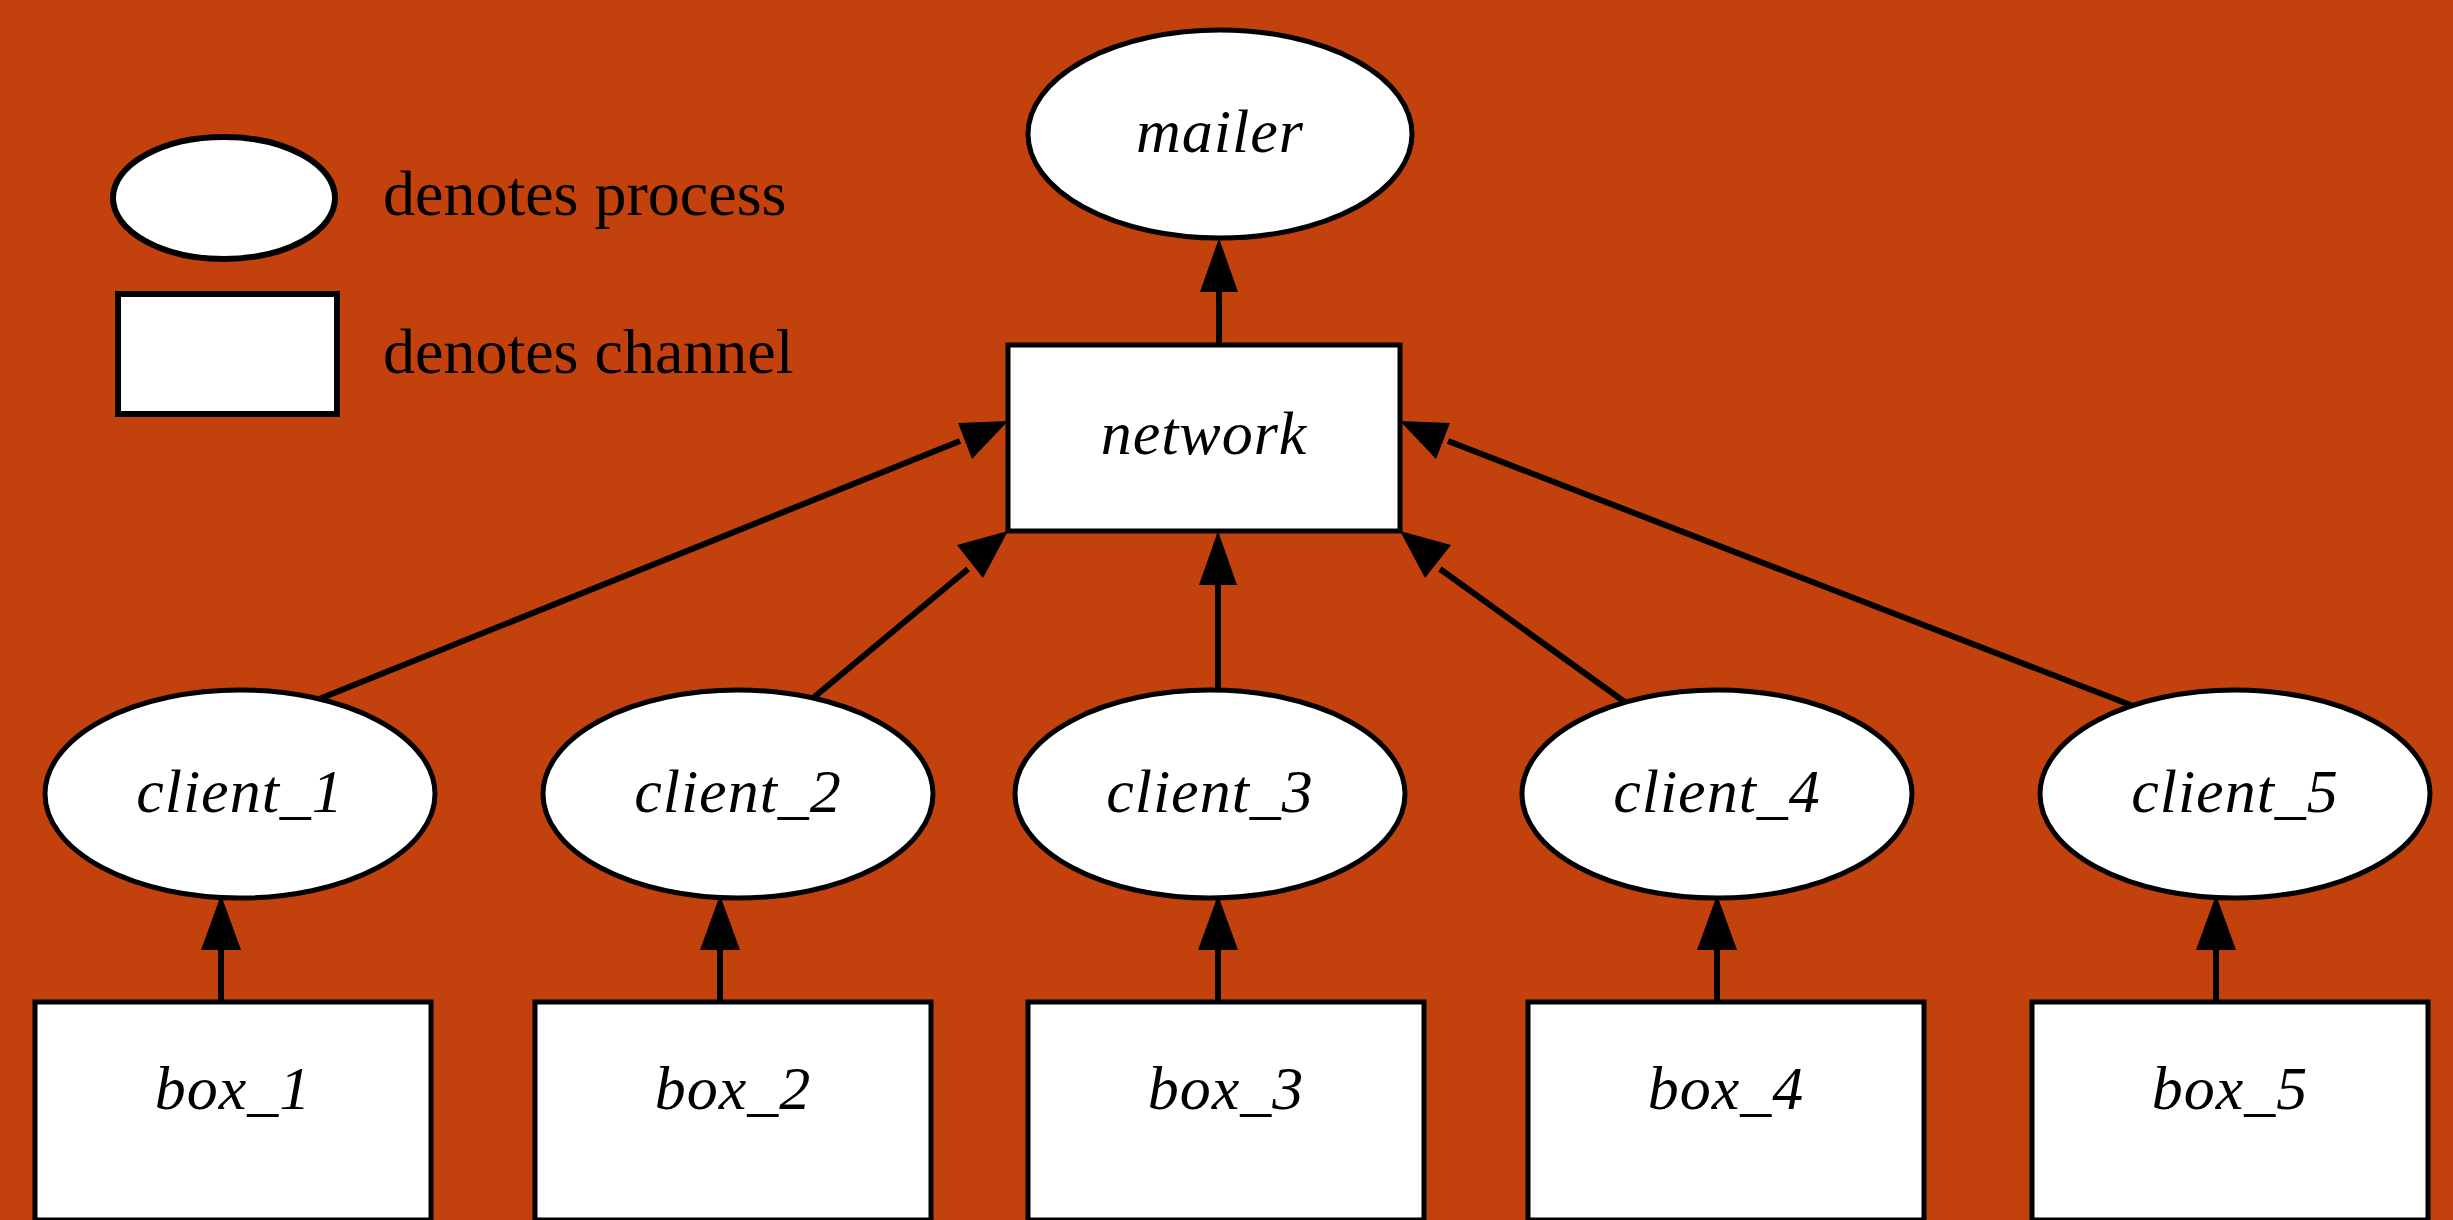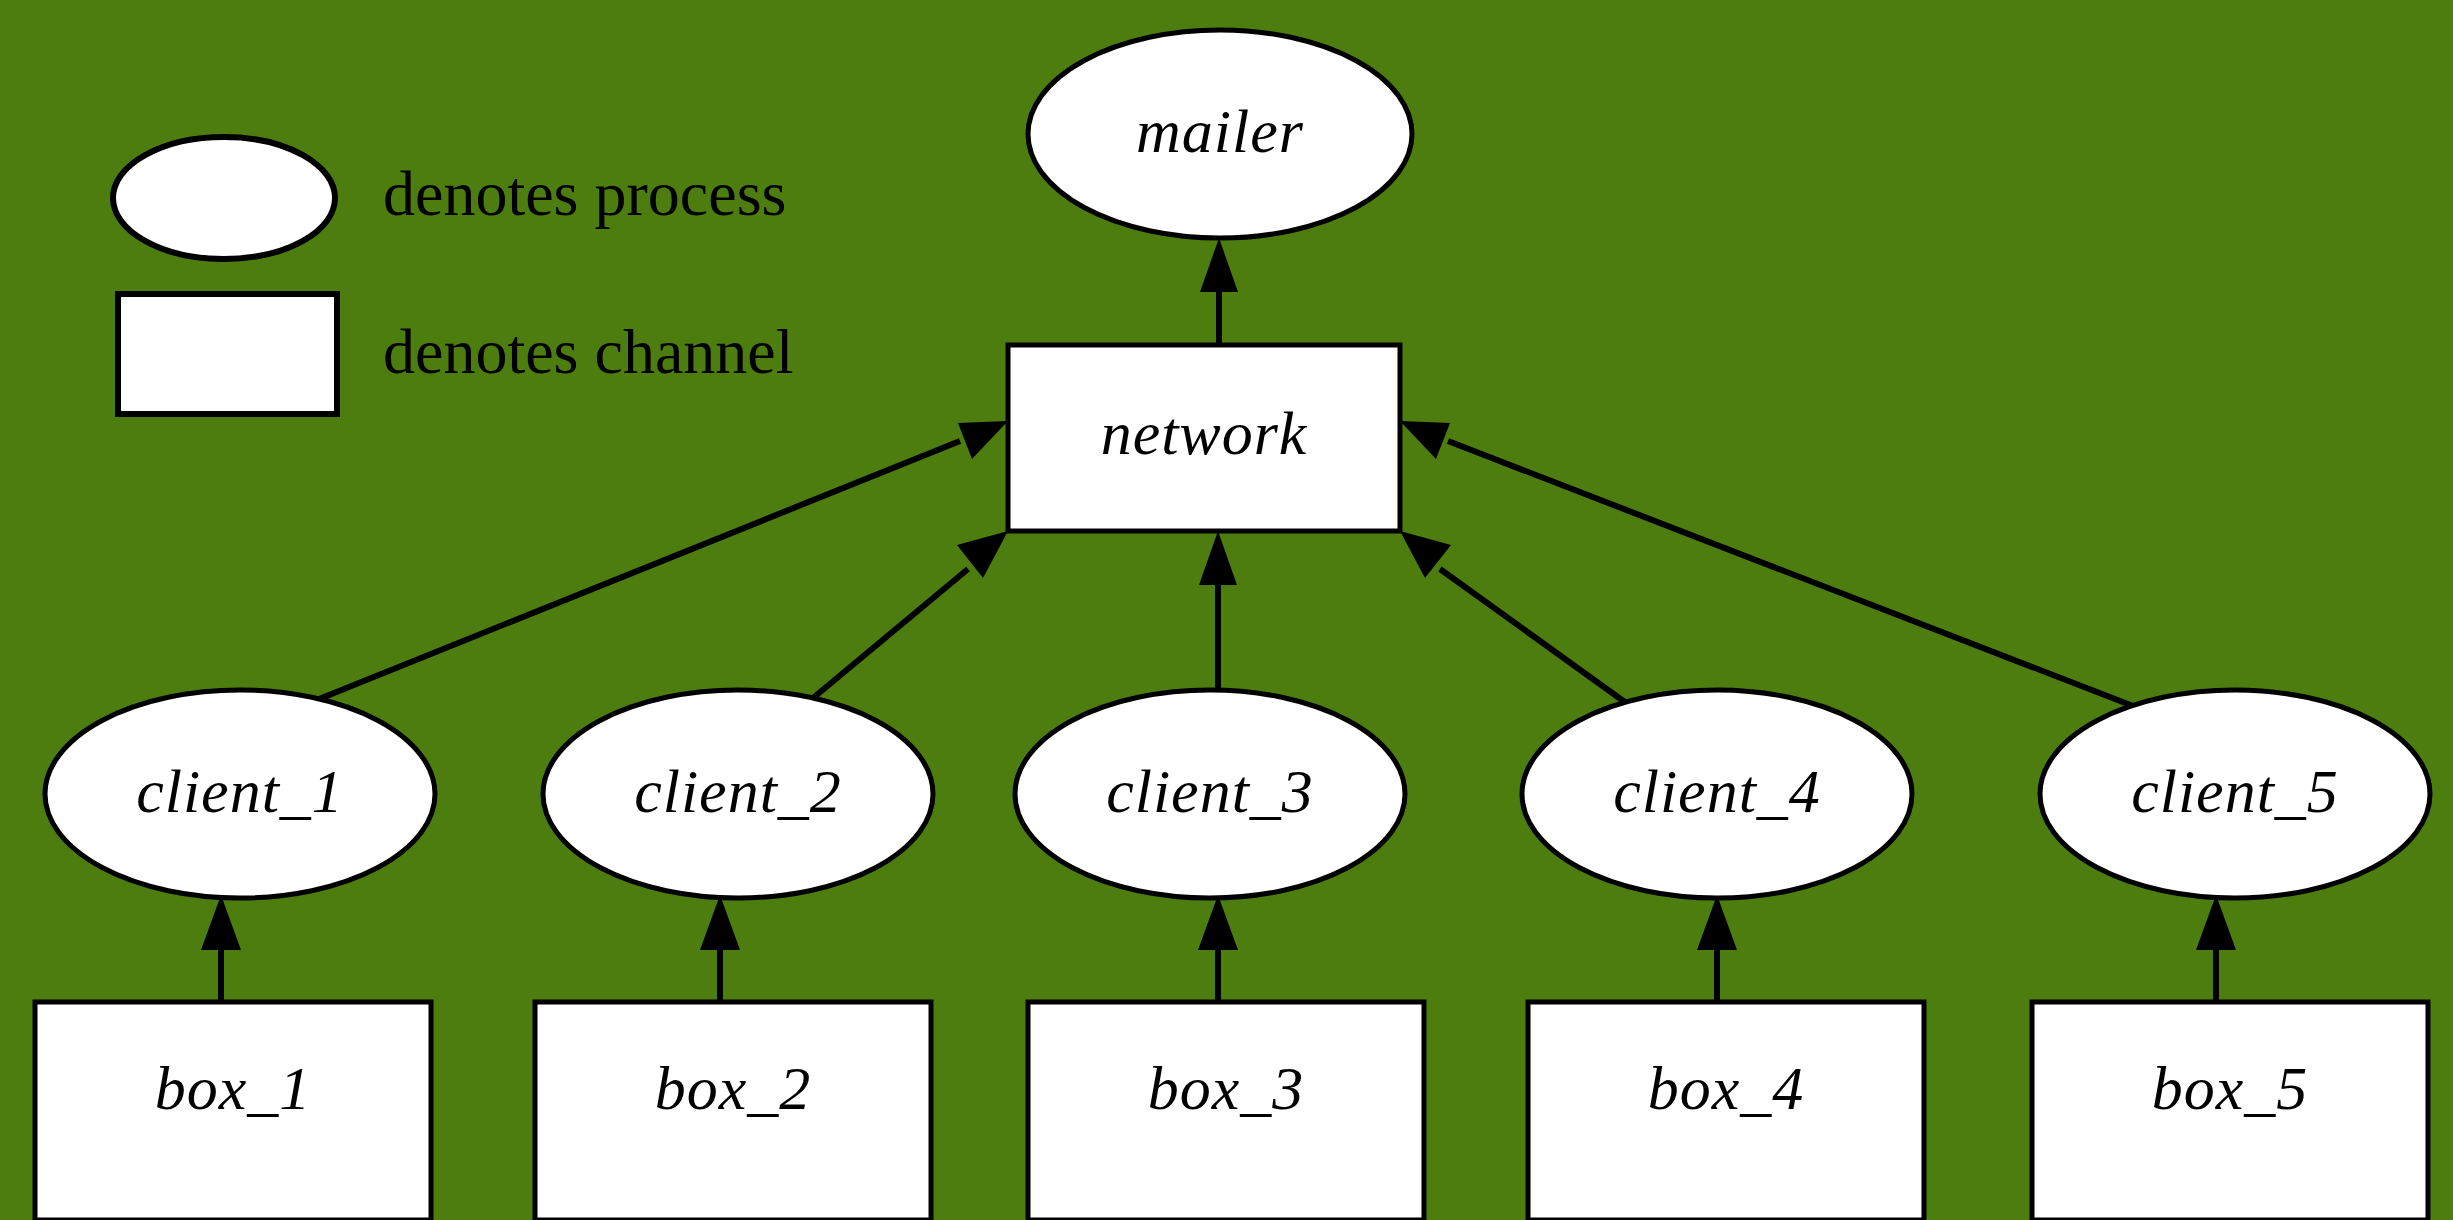--- a/index.html
+++ b/index.html
@@ -5,21 +5,21 @@
 <style>
   html, body {
     margin: 0;
     padding: 0;
     background: #ffffff;
   }
   #stage {
     position: relative;
     width: 2453px;
     height: 1220px;
-    background: #4d7c0f;
+    background: #c2410c;
     overflow: hidden;
     font-family: "Liberation Serif", "DejaVu Serif", serif;
   }
   #diagram-svg {
     position: absolute;
     left: 0;
     top: 0;
     width: 2453px;
     height: 1220px;
     display: block;

